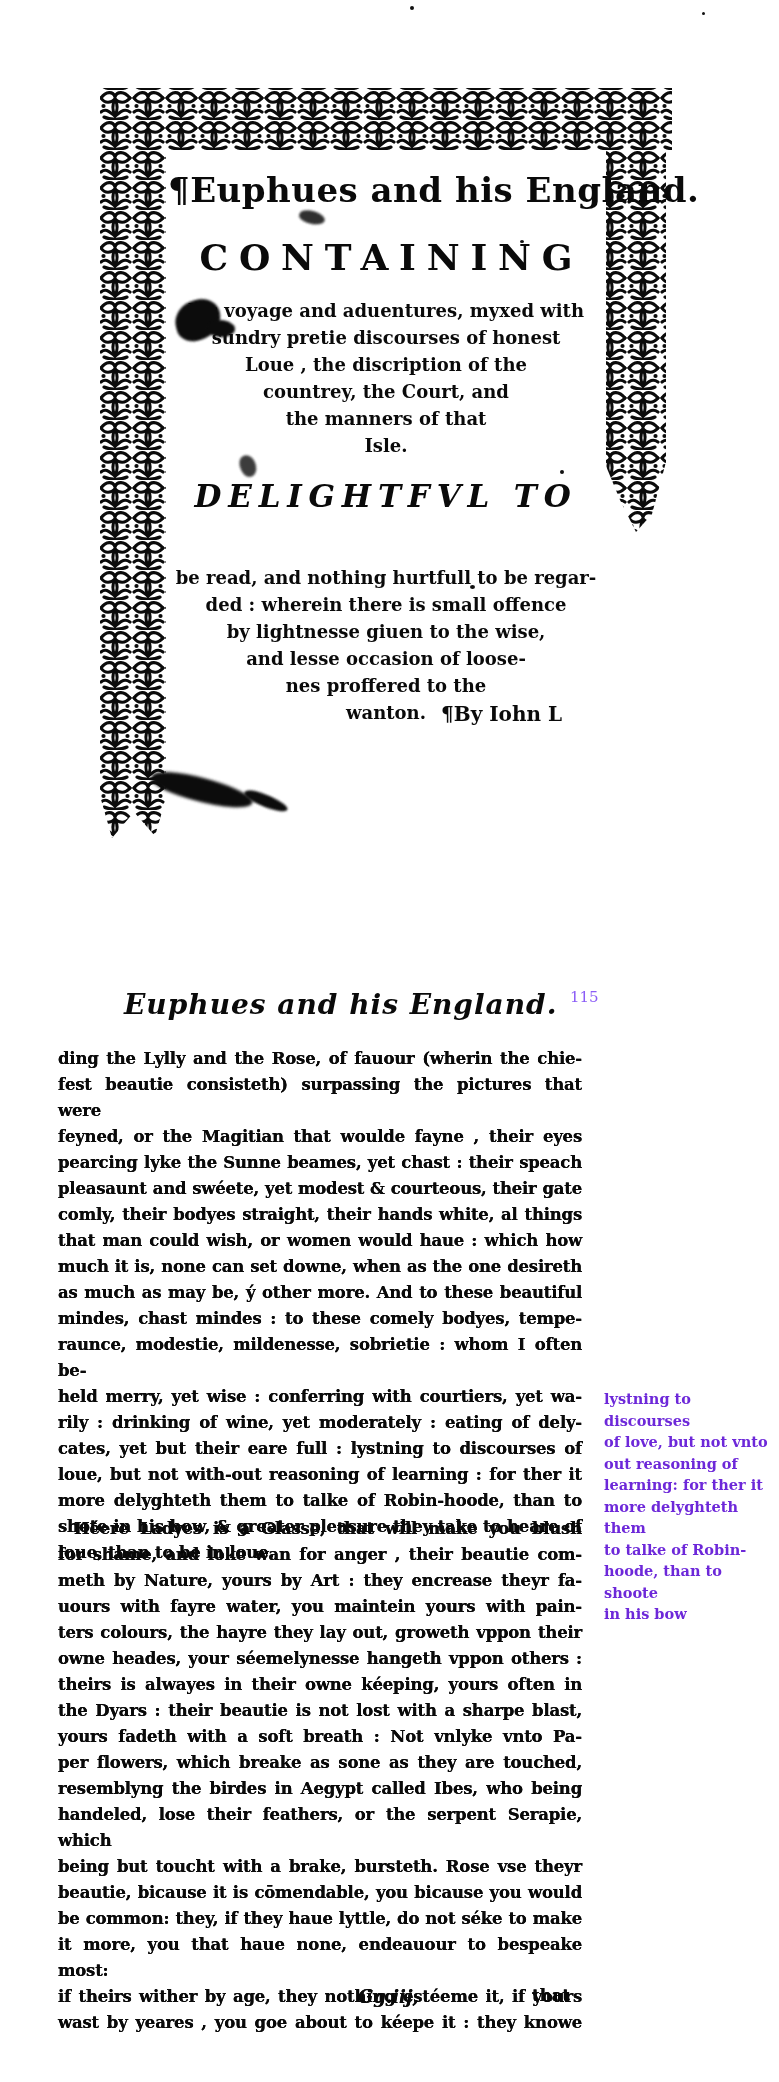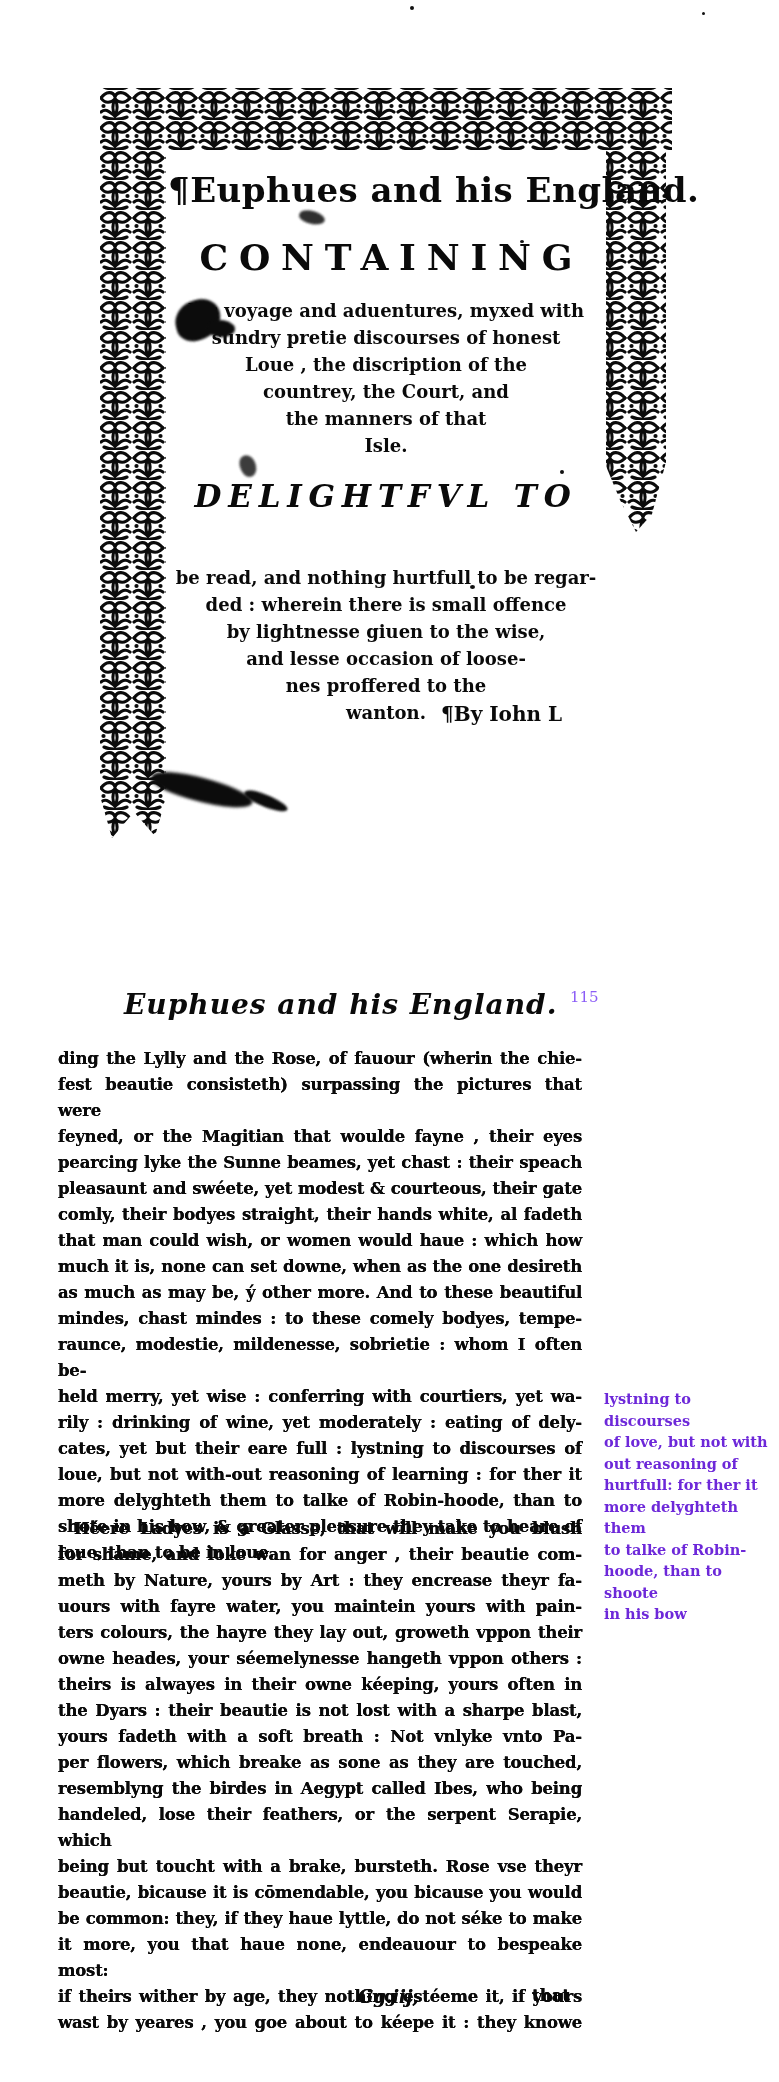--- a/index.html
+++ b/index.html
@@ -117,21 +117,21 @@
 
   <div class="run-head">Euphues and his England.</div>
   <div class="page-num">115</div>
 
   <div class="body para1">
       <div class="bl-line">ding the Lylly and the Rose, of fauour (wherin the chie-</div>
       <div class="bl-line">fest beautie consisteth) surpassing the pictures that were</div>
       <div class="bl-line">feyned, or the Magitian that woulde fayne , their eyes</div>
       <div class="bl-line">pearcing lyke the Sunne beames, yet chast : their speach</div>
       <div class="bl-line">pleasaunt and swéete, yet modest &amp; courteous, their gate</div>
-      <div class="bl-line">comly, their bodyes straight, their hands white, al fadeth</div>
+      <div class="bl-line">comly, their bodyes straight, their hands white, al things</div>
       <div class="bl-line">that man could wish, or women would haue : which how</div>
       <div class="bl-line">much it is, none can set downe, when as the one desireth</div>
       <div class="bl-line">as much as may be, ý other more. And to these beautiful</div>
       <div class="bl-line">mindes, chast mindes : to these comely bodyes, tempe-</div>
       <div class="bl-line">raunce, modestie, mildenesse, sobrietie : whom I often be-</div>
       <div class="bl-line">held merry, yet wise : conferring with courtiers, yet wa-</div>
       <div class="bl-line">rily : drinking of wine, yet moderately : eating of dely-</div>
       <div class="bl-line">cates, yet but their eare full : lystning to discourses of</div>
       <div class="bl-line">loue, but not with-out reasoning of learning : for ther it</div>
       <div class="bl-line">more delyghteth them to talke of Robin-hoode, than to</div>
@@ -159,22 +159,22 @@
       <div class="bl-line">wast by yeares , you goe about to kéepe it : they knowe</div>
     </div>
 
   <div class="foot">
     <span class="sig">Gg.iij,</span>
     <span class="catch">that</span>
   </div>
 
   <div class="annotation">
       <div class="ann-line">lystning to discourses</div>
-      <div class="ann-line">of love, but not with</div>
+      <div class="ann-line">of love, but not vnto</div>
       <div class="ann-line">out reasoning of</div>
-      <div class="ann-line">hurtfull: for ther it</div>
+      <div class="ann-line">learning: for ther it</div>
       <div class="ann-line">more delyghteth them</div>
       <div class="ann-line">to talke of Robin-</div>
       <div class="ann-line">hoode, than to shoote</div>
       <div class="ann-line">in his bow</div>
     </div>
 
 </div>
 
 </body></html>

